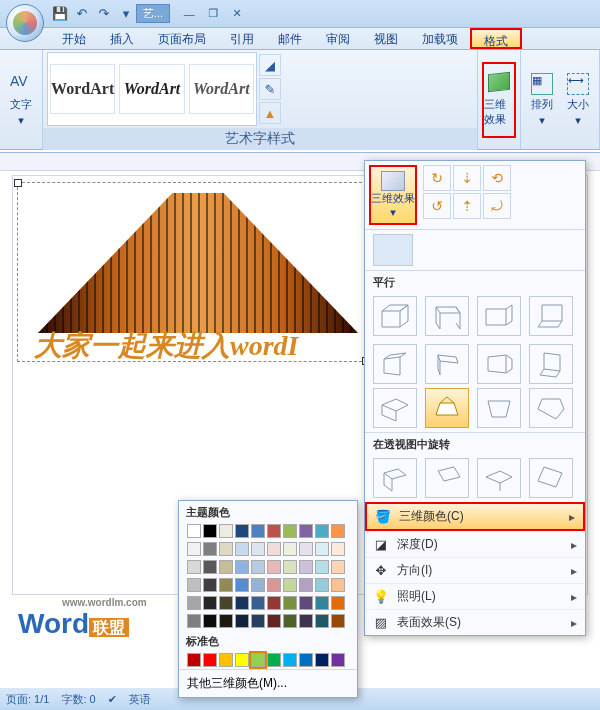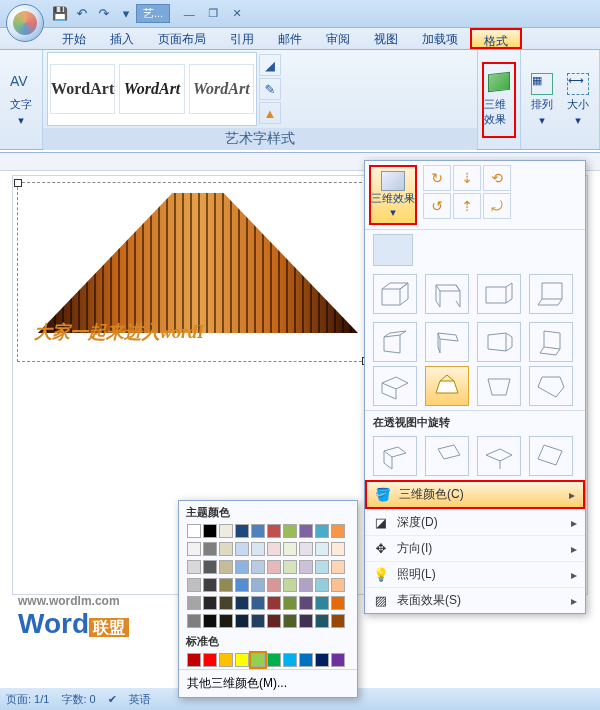--- a/index.html
+++ b/index.html
@@ -43,26 +43,26 @@
 
 .doc-area { position: absolute; top: 152px; left: 0; width: 600px; height: 520px; background: #fff; border-top: 1px solid #9bb8db; }
 .ruler-h { height: 18px; background: #f0f4fa; border-bottom: 1px solid #ccd8e8; }
 .page { margin: 4px 12px; border: 1px solid #ccd8e8; height: 420px; background:#fff; position:relative; overflow:hidden; }
 .wordart-sel { position:absolute; top:6px; left:4px; width:350px; height:180px; border:1px dashed #888; }
 .wordart-sel::before, .wordart-sel::after { content:''; position:absolute; width:6px; height:6px; background:#fff; border:1px solid #333; }
 .wordart-sel::before { top:-4px; left:-4px; }
 .wordart-sel::after { bottom:-4px; right:-4px; }
 .perspective-img { position:absolute; top:10px; left:20px; width:320px; height:140px; background: linear-gradient(90deg, #2a0800, #c66518, #e8a048, #c66518, #2a0800); clip-path: polygon(42% 0, 58% 0, 100% 100%, 0 100%); }
 .perspective-img::before { content:''; position:absolute; inset:0; background: repeating-linear-gradient(90deg, rgba(0,0,0,.5) 0 2px, transparent 2px 8px); clip-path: inherit; }
-.wa-text { position:absolute; top:137px; left:16px; font-size:18px; font-weight:bold; font-style:italic; color:#d88820; font-family:"SimSun",serif; }
+.wa-text { position:absolute; top:144px; left:16px; font-size:28px; font-weight:bold; font-style:italic; color:#d88820; font-family:"SimSun",serif; }
 
 .logo-wm { position:absolute; left:18px; bottom:32px; font-family:Arial; font-weight:bold; }
 .logo-wm .w { color:#2a68b8; font-size:28px; }
 .logo-wm .l { background:#d82; color:#fff; font-size:16px; padding:1px 4px; }
-.logo-wm .u { font-size:12px; color:#888; display:block; }
+.logo-wm .u { font-size:10px; color:#888; display:block;margin-left:44px; }
 
 .status-bar { position:absolute; bottom:0; left:0; right:0; height:22px; background:linear-gradient(#d8e8fa,#bdd7f0); display:flex; align-items:center; font-size:11px; color:#2a5a9a; padding:0 6px; gap:12px; }
 
 
 .dd-panel { position:absolute; top:160px; left:364px; width:222px; background:#f8faff; border:1px solid #8aa8d0; box-shadow:2px 2px 8px rgba(0,0,0,.3); z-index:20; }
 .dd-head { display:flex; padding:4px; border-bottom:1px solid #d0dcec; gap:6px; }
 .dd-3d-btn { width:48px; height:60px; border:2px solid #e00; background:linear-gradient(#fff3d8,#ffd86a); display:flex; flex-direction:column; align-items:center; justify-content:center; font-size:11px; color:#15428b; }
 .rot-grid { display:grid; grid-template-columns:repeat(3,28px); grid-template-rows:repeat(2,26px); gap:2px; }
 .rot-btn { border:1px solid #c8d8ec; display:flex; align-items:center; justify-content:center; color:#d88820; font-size:14px; cursor:pointer; }
 
@@ -199,20 +199,21 @@
       <div class="rot-btn">↺</div>
       <div class="rot-btn">⇡</div>
       <div class="rot-btn">⤾</div>
     </div>
   </div>
 
   <div style="padding:4px 8px;">
       <div class="cube" style="width:40px;height:32px;background:#dce8f6;"></div>
     </div>
 
+  <div class="dd-sect-label">平行</div>
   <div class="cube-grid">
     <div class="cube">
         <svg viewBox="0 0 34 30">
           <path d="M4 10 L22 10 L30 4 L12 4 Z M4 10 L4 26 L22 26 L22 10 M22 10 L30 4 L30 20 L22 26" fill="none" stroke="#89a"></path>
         </svg>
       </div>
     <div class="cube">
         <svg viewBox="0 0 34 30">
           <path d="M6 6 L26 6 L30 12 L10 12 Z M6 6 L6 22 L10 28 L10 12 M26 6 L30 12 L30 28 L26 22" fill="none" stroke="#89a"></path>
         </svg>

